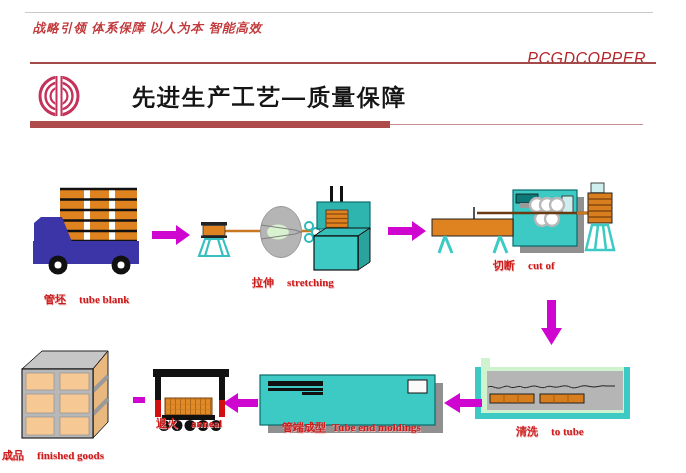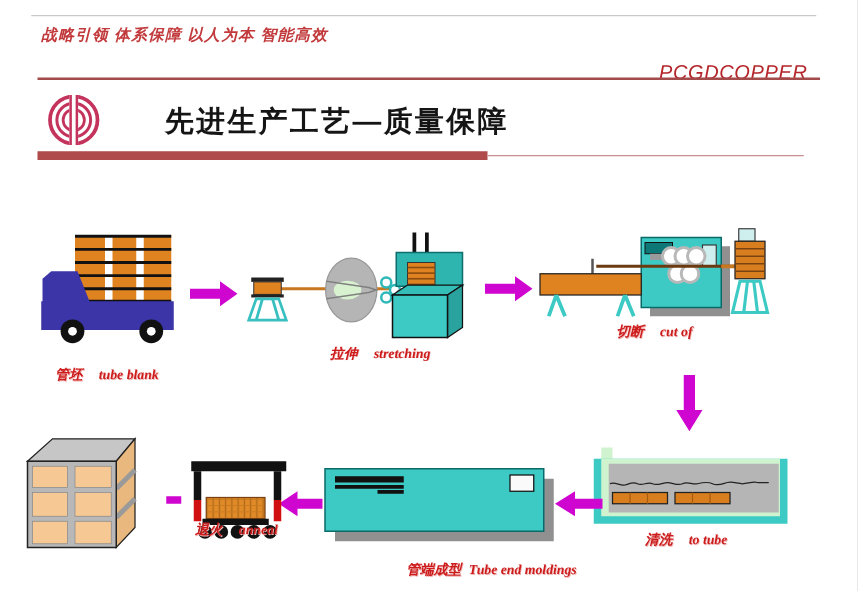--- a/index.html
+++ b/index.html
@@ -14,21 +14,21 @@
   #slogans{left:33px;top:19px;color:#c23a3c;font-weight:bold;font-style:italic;
     font-size:12.5px;line-height:19px;letter-spacing:1px;white-space:nowrap;}
   #brand{right:40px;top:30px;color:#b5262b;font-weight:normal;font-style:italic;
     font-size:16px;letter-spacing:0.5px;margin-top:20px;}
   #header-rule{left:30px;top:62px;width:626px;height:2px;background:#a34a4a;}
   #page-title{left:100px;top:82px;color:#151515;font-weight:bold;font-size:23px;
     letter-spacing:2px;white-space:nowrap;margin-left:32px;}
   #title-bar{left:30px;top:121px;width:360px;height:7px;background:#af4b4b;}
   #title-bar-ext{left:390px;top:124px;width:253px;height:1px;background:#c98f8f;}
   
-  .flow-label{position:absolute;color:#cc1c1c;font-weight:bold;font-style:italic;
+  .flow-label{position:absolute;color:#cc1c1c;font-weight:bold;
     font-size:11px;white-space:nowrap;text-shadow:0.6px 0.6px 0 #f0b4b4;
     font-family:"Liberation Serif",serif;}
   .flow-label .zh{font-family:"Liberation Sans",sans-serif;margin-right:13px;}
   svg{display:block;}
 </style>
 </head>
 <body>
 
 <div id="slide">
 
@@ -240,29 +240,32 @@
       <rect x="11" y="49" width="28" height="19"></rect>
       <rect x="45" y="49" width="29" height="19"></rect>
       <rect x="11" y="72" width="28" height="18"></rect>
       <rect x="45" y="72" width="29" height="18"></rect>
     </g>
   </svg>
 
   <div class="flow-label" style="left:44px;top:292px;">
     <span class="zh">管坯</span><span class="en">tube blank</span>
   </div>
-  <div class="flow-label" style="left:264px;top:275px;">
+  <div class="flow-label" style="left:252px;top:275px;">
     <span class="zh">拉伸</span><span class="en">stretching</span>
   </div>
   <div class="flow-label" style="left:493px;top:258px;">
     <span class="zh">切断</span><span class="en">cut of</span>
   </div>
   <div class="flow-label" style="left:516px;top:424px;">
     <span class="zh">清洗</span><span class="en">to tube</span>
   </div>
-  <div class="flow-label" style="left:282px;top:448px;margin-left:43px;">
+  <div class="flow-label" style="left:282px;top:420px;">
     <span class="zh" style="margin-right:6px;">管端成型</span><span class="en">Tube end moldings</span>
   </div>
   <div class="flow-label" style="left:156px;top:416px;">
     <span class="zh">退火</span><span class="en">anneal</span>
   </div>
+  <div class="flow-label" style="left:2px;top:448px;">
+    <span class="zh">成品</span><span class="en">finished goods</span>
+  </div>
 
 </div>
 
 </body></html>

